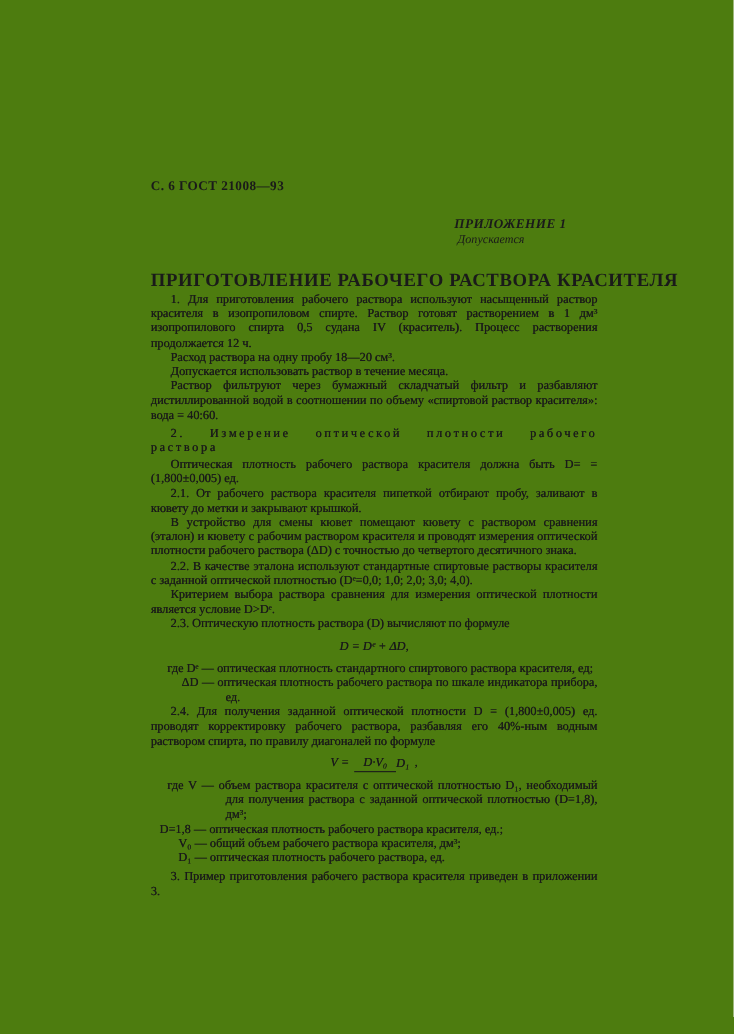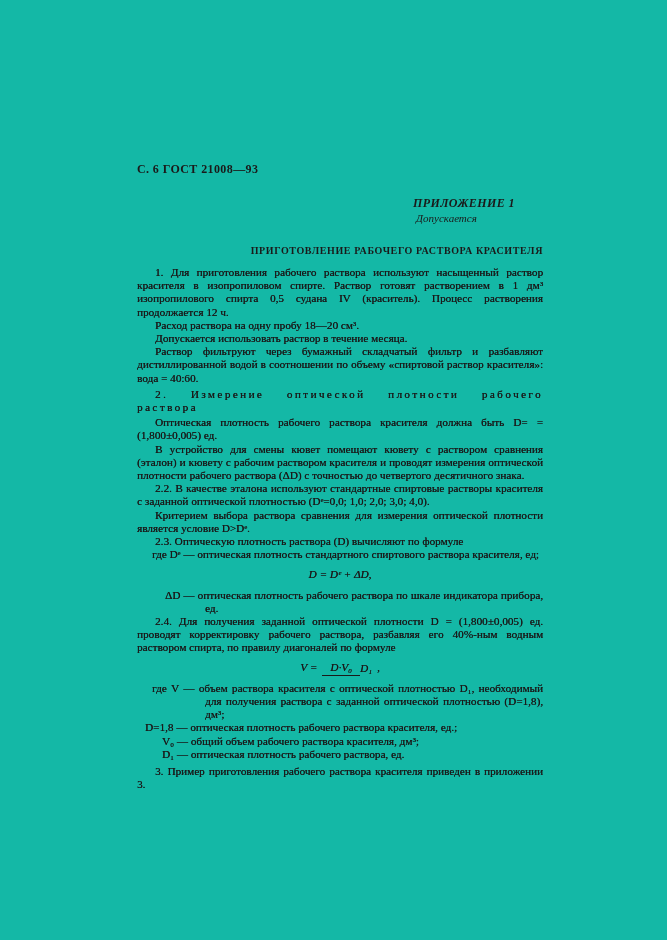--- a/index.html
+++ b/index.html
@@ -4,21 +4,21 @@
 <style>
   html, body {
     margin: 0;
     padding: 0;
     background: #ffffff;
   }
   .page {
     position: relative;
     width: 667px;
     height: 940px;
-    background: #14b8a6;
+    background: #4d7c0f;
     font-family: "Liberation Serif", "DejaVu Serif", serif;
     color: #1a1a1a;
     overflow: hidden;
   }
   .gost-header {
     position: absolute;
     left: 137px;
     top: 162px;
     font-size: 12px;
     font-weight: bold;
@@ -43,22 +43,22 @@
     font-style: italic;
     margin-top: 1px;
     margin-left: 3px;
     white-space: nowrap;
   }
   .doc-title {
     position: absolute;
     left: 137px;
     top: 245px;
     width: 406px;
-    text-align: right;
-    font-size: 10px;
+    text-align: center;
+    font-size: 17px;
     font-weight: bold;
     letter-spacing: 0.6px;
     white-space: nowrap;
   }
   .content {
     position: absolute;
     left: 137px;
     top: 266px;
     width: 406px;
     font-size: 11.2px;
@@ -144,28 +144,29 @@
 
   <div class="content">
     <p class="para">1. Для приготовления рабочего раствора используют насыщенный раствор красителя в изопропиловом спирте. Раствор готовят растворением в 1 дм³ изопропилового спирта 0,5 судана IV (краситель). Процесс растворения продолжается 12 ч.</p>
     <p class="para">Расход раствора на одну пробу 18—20 см³.</p>
     <p class="para">Допускается использовать раствор в течение месяца.</p>
     <p class="para">Раствор фильтруют через бумажный складчатый фильтр и разбавляют дистиллированной водой в соотношении по объему «спиртовой раствор красителя»: вода = 40:60.</p>
 
     <p class="para section-heading">2. Измерение оптической плотности рабочего раствора</p>
 
     <p class="para">Оптическая плотность рабочего раствора красителя должна быть D= = (1,800±0,005) ед.</p>
+    <p class="para">2.1. От рабочего раствора красителя пипеткой отбирают пробу, заливают в кювету до метки и закрывают крышкой.</p>
     <p class="para">В устройство для смены кювет помещают кювету с раствором сравнения (эталон) и кювету с рабочим раствором красителя и проводят измерения оптической плотности рабочего раствора (ΔD) с точностью до четвертого десятичного знака.</p>
     <p class="para">2.2. В качестве эталона используют стандартные спиртовые растворы красителя с заданной оптической плотностью (Dᵉ=0,0; 1,0; 2,0; 3,0; 4,0).</p>
     <p class="para">Критерием выбора раствора сравнения для измерения оптической плотности является условие D&gt;Dᵉ.</p>
     <p class="para">2.3. Оптическую плотность раствора (D) вычисляют по формуле</p>
 
+    <p class="para formula-line">D = Dᵉ + ΔD,</p>
+
     <p class="para def def-gde">где Dᵉ — оптическая плотность стандартного спиртового раствора красителя, ед;</p>
-
-    <p class="para formula-line">D = Dᵉ + ΔD,</p>
     <p class="para def def-delta">ΔD — оптическая плотность рабочего раствора по шкале индикатора прибора, ед.</p>
 
     <p class="para">2.4. Для получения заданной оптической плотности D = (1,800±0,005) ед. проводят корректировку рабочего раствора, разбавляя его 40%-ным водным раствором спирта, по правилу диагоналей по формуле</p>
 
     <div class="formula-frac">
       <span>V =</span>
       <span class="frac">
         <span class="num">D·V₀</span>
         <span class="den">D₁</span>
       </span>

